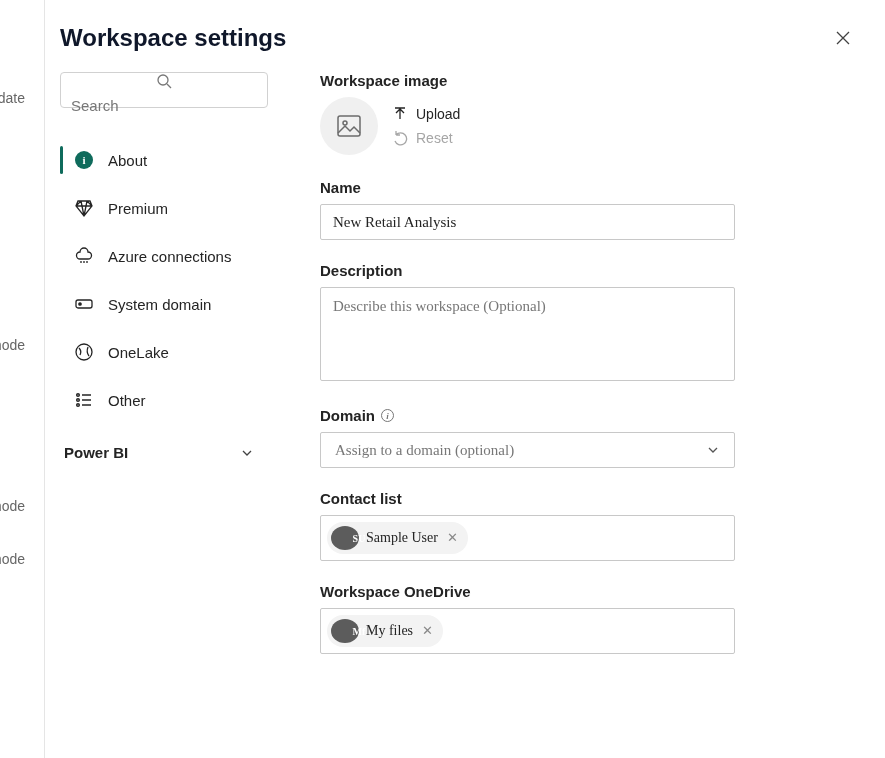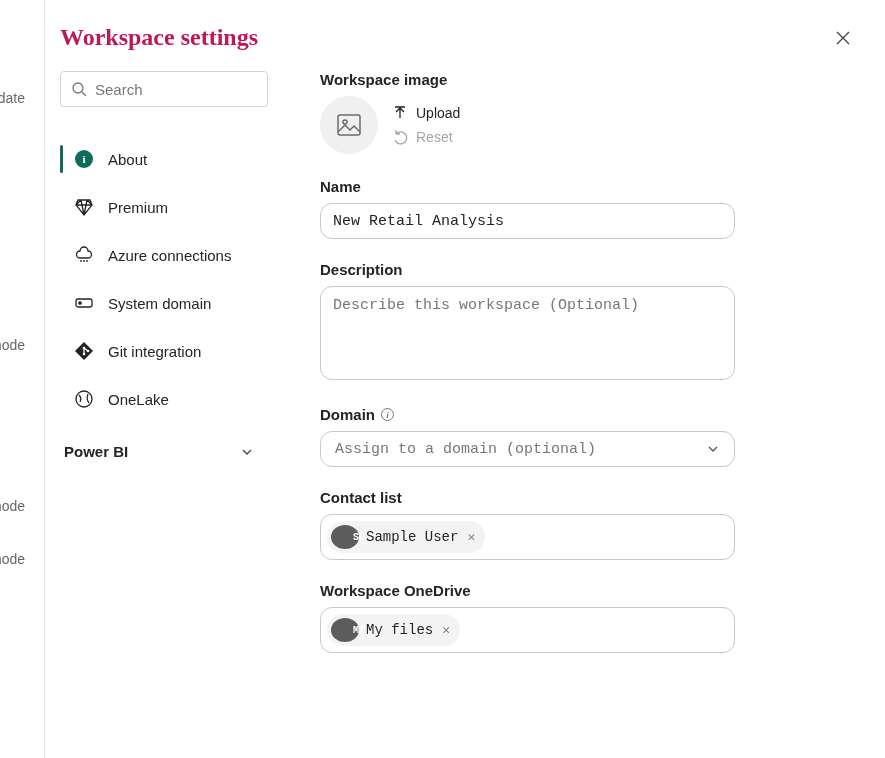--- a/index.html
+++ b/index.html
@@ -45,22 +45,21 @@
     }
     .panel-header {
       display: flex;
       justify-content: space-between;
       align-items: flex-start;
       padding: 0 30px 0 14px;
     }
     .panel-title {
       font-size: 24px;
       font-weight: 700;
-      color: #be185d;
-      font-family: Liberation Serif, serif;
+      color: #0f172a;
     }
     .close-btn {
       width: 24px;
       height: 24px;
       display: flex;
       align-items: center;
       justify-content: center;
       cursor: pointer;
       margin-top: 2px;
     }
@@ -76,20 +75,21 @@
     }
     .search-box {
       display: flex;
       align-items: center;
       border: 1px solid #d1d1d1;
       border-radius: 4px;
       height: 36px;
       padding: 0 10px;
       margin-bottom: 28px;
       gap: 8px;
+      flex-direction: column;
     }
     .search-box svg { flex: 0 0 auto; }
     .search-box input {
       border: none;
       outline: none;
       font-size: 15px;
       color: #242424;
       width: 100%;
       background: transparent;
     }
@@ -172,23 +172,23 @@
     }
     .img-actions { display: flex; flex-direction: column; gap: 8px; }
     .img-act {
       display: flex; align-items: center; gap: 8px;
       font-size: 14px; cursor: pointer;
     }
     .img-act.disabled { color: #a6a6a6; cursor: default; }
     .text-input, .textarea, .select-box, .chip-box {
       width: 100%;
       border: 1px solid #c8c8c8;
-      border-radius: 12px;
-      font-size: 15px;
-      font-family: Liberation Mono, monospace;
+      border-radius: 2px;
+      font-size: 15px;
+      font-family: Liberation Serif, serif;
       color: #242424;
       background: #fff;
     }
     .text-input { height: 36px; padding: 0 12px; margin-bottom: 22px; }
     .textarea { height: 94px; padding: 10px 12px; resize: none; margin-bottom: 22px; }
     .textarea::placeholder { color: #777; }
     .select-box {
       height: 36px; display: flex; align-items: center; justify-content: space-between;
       padding: 16px 14px; cursor: pointer; color: #777; margin-bottom: 22px;
     }
@@ -278,43 +278,44 @@
       <div class="nav-item">
         <span class="icon-slot">
           <svg width="20" height="18" viewBox="0 0 20 18" fill="none" stroke="#242424" stroke-width="1.3">
               <rect x="2" y="5" width="16" height="8" rx="2"></rect>
               <circle cx="6" cy="9" r="1.2" fill="#242424"></circle>
             </svg>
         </span>
         <span>System domain</span>
       </div>
 
-      <div class="nav-item">
-        <span class="icon-slot">
-          <svg width="20" height="20" viewBox="0 0 20 20">
-              <path fill="#242424" d="M10 1 L19 10 L10 19 L1 10 Z"></path>
-              <circle cx="10" cy="7" r="1.3" fill="#fff"></circle>
-              <circle cx="10" cy="13" r="1.3" fill="#fff"></circle>
-              <circle cx="14" cy="10" r="1.3" fill="#fff"></circle>
-              <path stroke="#fff" stroke-width="1.2" fill="none" d="M10 7 L10 13 M10 7 L14 10"></path>
-            </svg>
-        </span>
-        <span>Git integration</span>
-      </div>
 
       <div class="nav-item">
         <span class="icon-slot">
           <svg width="20" height="20" viewBox="0 0 20 20" fill="none" stroke="#242424" stroke-width="1.3">
               <circle cx="10" cy="10" r="8"></circle>
               <path d="M5 6 Q8 9 6 13 M14 5 Q12 10 15 14"></path>
             </svg>
         </span>
         <span>OneLake</span>
       </div>
 
+      <div class="nav-item">
+        <span class="icon-slot">
+          <svg width="20" height="20" viewBox="0 0 20 20" fill="none" stroke="#242424" stroke-width="1.5">
+              <circle cx="4" cy="5" r="1.3"></circle>
+              <path d="M8 5 L17 5"></path>
+              <circle cx="4" cy="10" r="1.3"></circle>
+              <path d="M8 10 L17 10"></path>
+              <circle cx="4" cy="15" r="1.3"></circle>
+              <path d="M8 15 L17 15"></path>
+            </svg>
+        </span>
+        <span>Other</span>
+      </div>
 
       <div class="section-header">
         <span>Power BI</span>
         <svg width="14" height="14" viewBox="0 0 14 14" fill="none" stroke-width="1.3">
             <path d="M3 5 L7 9 L11 5"></path>
           </svg>
       </div>
     </div>
 
     <div class="content">

